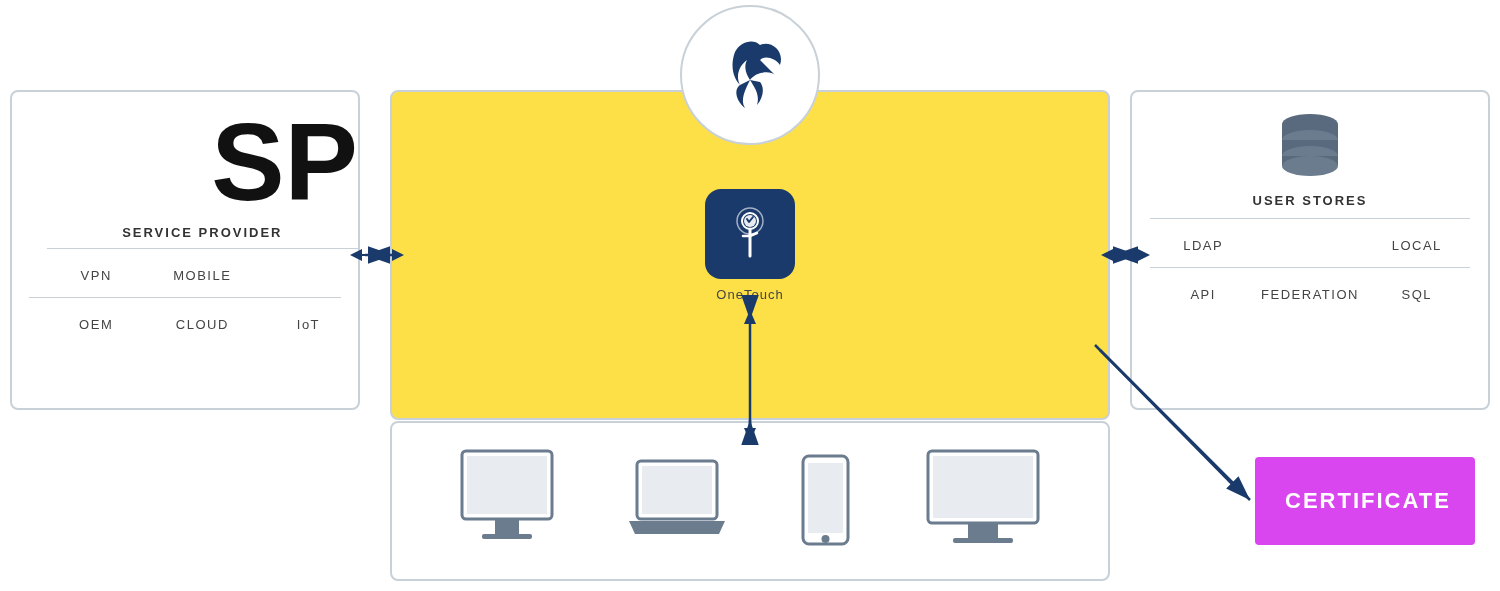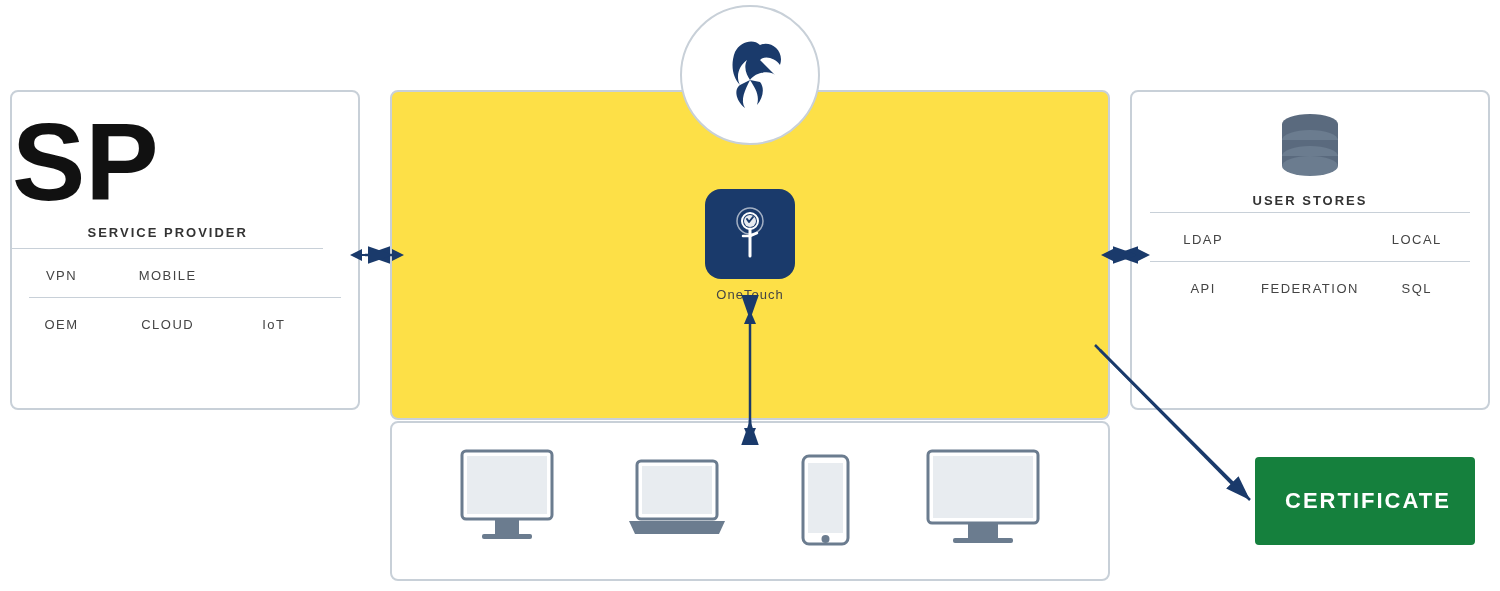--- a/index.html
+++ b/index.html
@@ -24,21 +24,21 @@
       position: absolute;
       left: 10px;
       top: 90px;
       width: 350px;
       height: 320px;
       border: 2px solid #c8d0d8;
       border-radius: 8px;
       background: #fff;
       display: flex;
       flex-direction: column;
-      align-items: flex-start;
+      align-items: flex-end;
       justify-content: flex-start;
       padding-top: 10px;
     }
 
     .sp-letters {
       font-size: 110px;
       font-weight: 900;
       color: #111;
       line-height: 1;
       margin-top: 5px;
@@ -116,21 +116,21 @@
     .us-icon {
       margin-top: 10px;
     }
 
     .us-label {
       font-size: 13px;
       font-weight: 600;
       letter-spacing: 2px;
       color: #333;
       margin-top: 12px;
-      padding-bottom: 4px;
+      padding-bottom: 10px;
       border-bottom: 1px solid #c8d0d8;
       width: 90%;
       text-align: center;
     }
 
     .us-services {
       display: grid;
       grid-template-columns: repeat(3, 1fr);
       width: 90%;
       margin-top: 5px;
@@ -169,21 +169,21 @@
       bottom: 10px;
       width: 360px;
       height: 160px;
       display: flex;
       align-items: center;
       justify-content: flex-end;
       padding-right: 15px;
     }
 
     .ca-button {
-      background: #15803d;
+      background: #d946ef;
       color: #fff;
       font-size: 22px;
       font-weight: 700;
       letter-spacing: 2px;
       text-align: center;
       padding: 30px 30px;
       border-radius: 4px;
       line-height: 1.3;
       width: 220px;
     }

